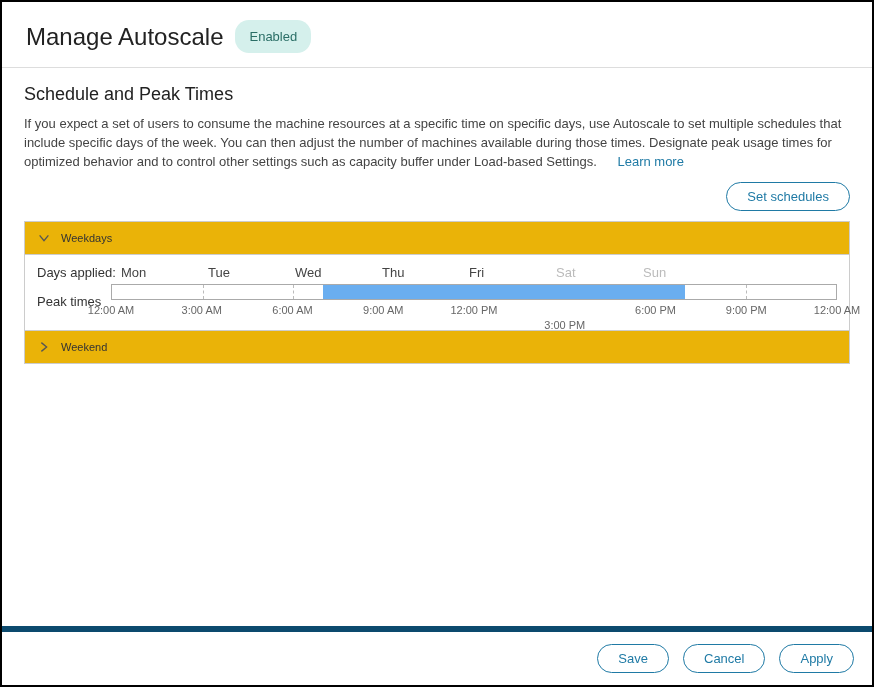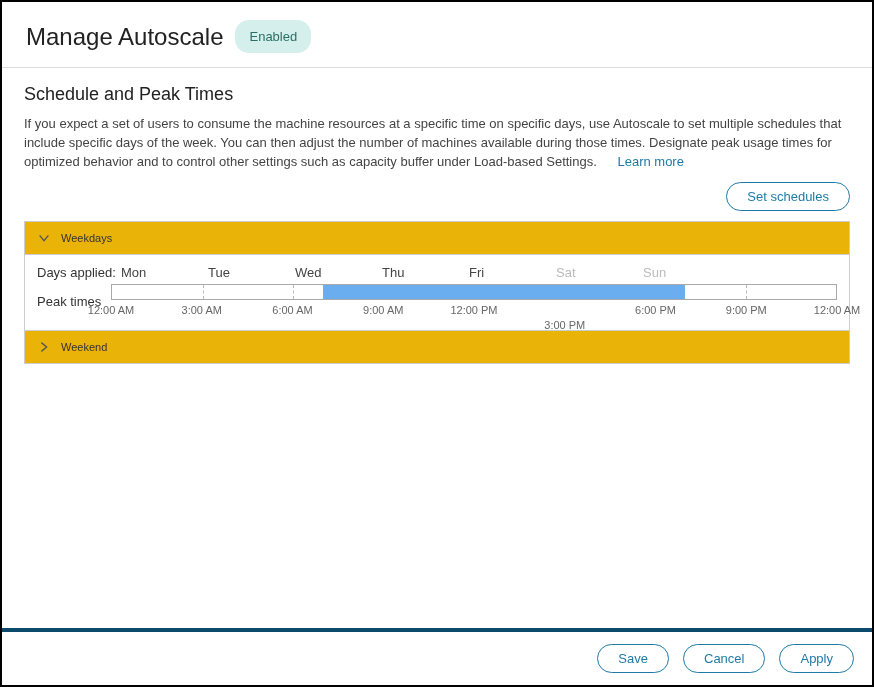--- a/index.html
+++ b/index.html
@@ -178,21 +178,21 @@
   }
   .tick-labels span {
     position: absolute;
     transform: translateX(-50%);
     white-space: nowrap;
   }
 
   .sched-header.collapsed { border-bottom: none; }
 
   .footer {
-    border-top: 4px solid #0c4a6e;
+    border-top: 6px solid #0c4a6e;
     display: flex;
     justify-content: flex-end;
     gap: 14px;
     padding: 12px 18px;
   }
 </style>
 </head>
 <body>
 
 <div class="header">

